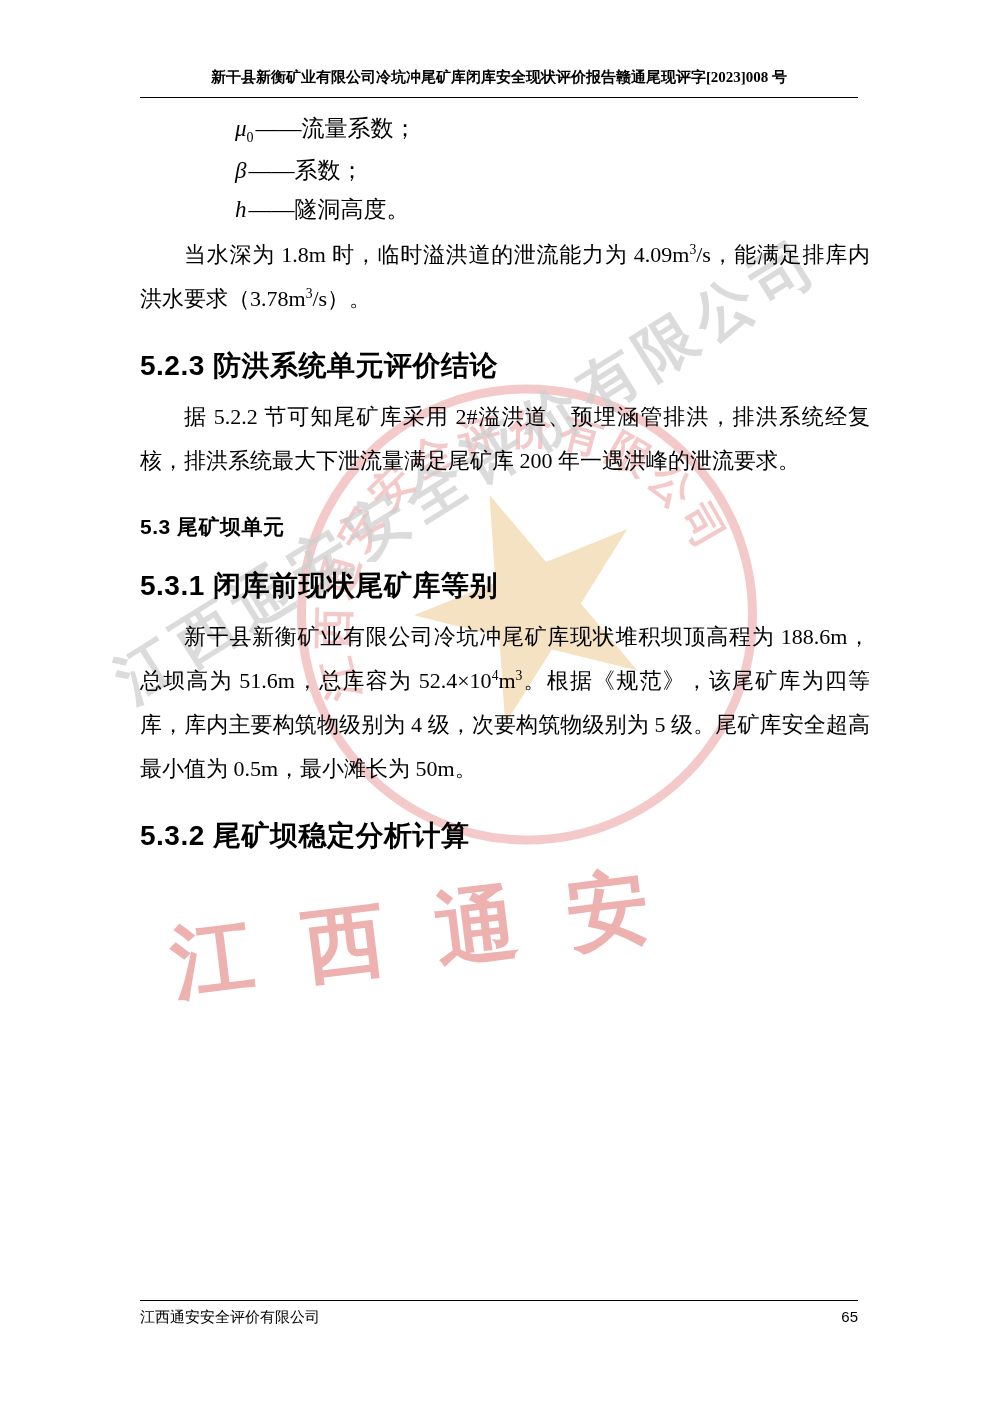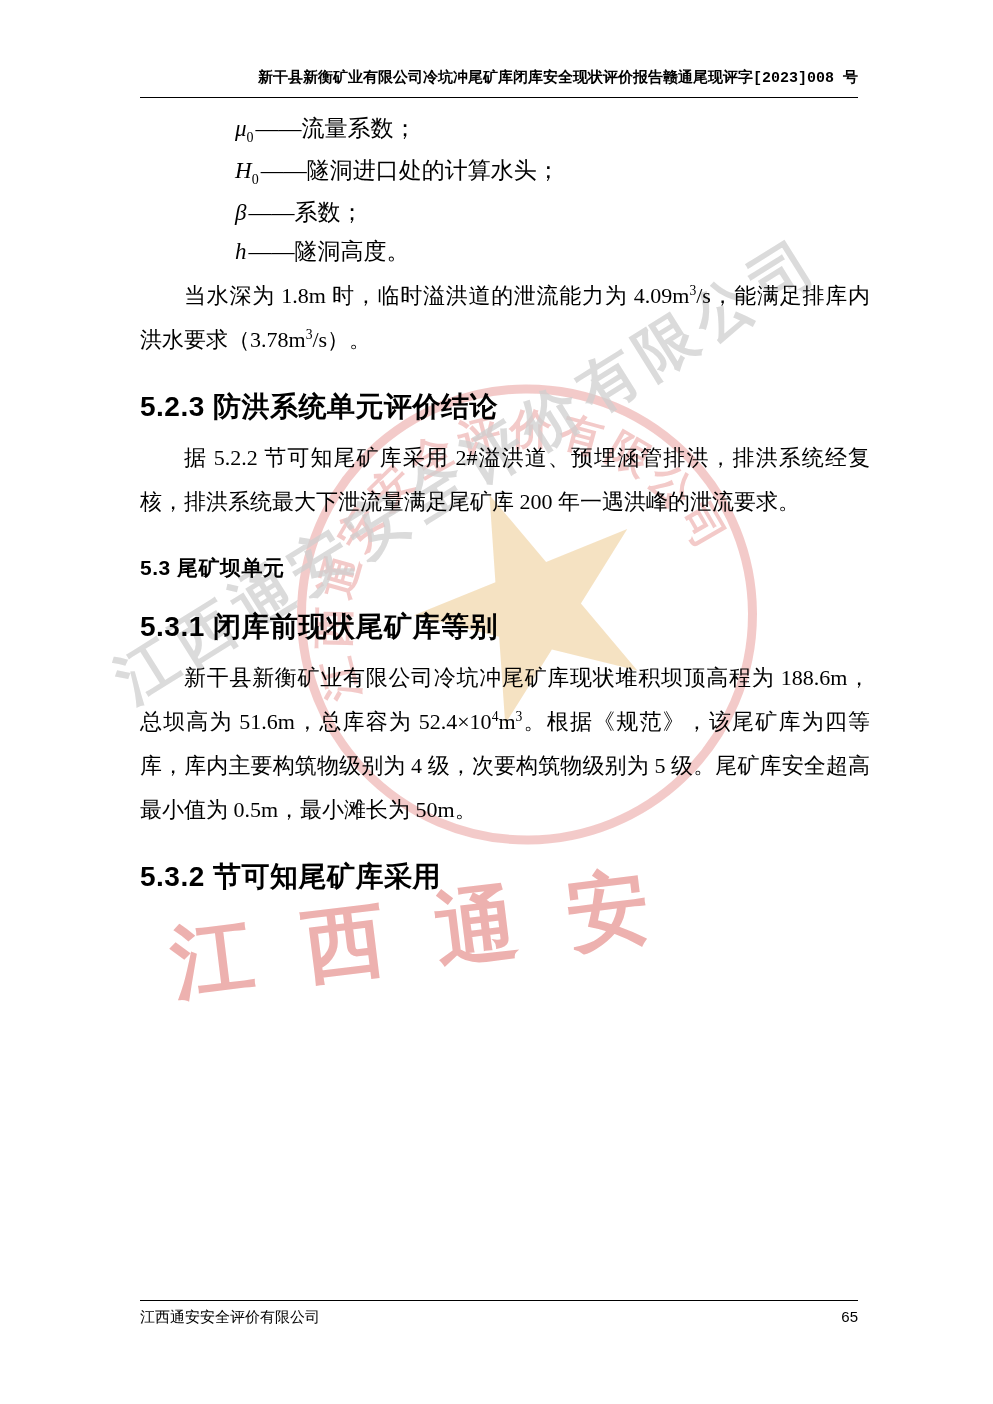--- a/index.html
+++ b/index.html
@@ -109,25 +109,25 @@
     z-index: 2;
   }
 
   
   .header {
     position: absolute;
     left: 140px;
     top: 68px;
     width: 718px;
     display: flex;
-    justify-content: flex-end;
+    justify-content: center;
     align-items: flex-end;
     font-size: 15px;
     font-weight: bold;
-    font-family: Liberation Mono, monospace;
+    font-family: Liberation Serif, serif;
   }
   .header-rule {
     position: absolute;
     left: 140px;
     top: 97px;
     width: 718px;
     border-top: 1.6px solid #000;
   }
 
   
@@ -248,24 +248,20 @@
     <div class="header-rule"></div>
 
     <div class="body-area">
 
       <div class="deflist">
         <div class="defrow">
           <span class="defsym"><i>μ</i><span class="sub">0</span></span>
           <span class="deftext">——流量系数；</span>
         </div>
         <div class="defrow">
-          <span class="defsym"><i>H</i><span class="sub">0</span></span>
-          <span class="deftext">——隧洞进口处的计算水头；</span>
-        </div>
-        <div class="defrow">
           <span class="defsym"><i>β</i></span>
           <span class="deftext">——系数；</span>
         </div>
         <div class="defrow">
           <span class="defsym"><i>h</i></span>
           <span class="deftext">——隧洞高度。</span>
         </div>
       </div>
 
       <p class="para">
@@ -277,21 +273,21 @@
       <p class="para tight">据 5.2.2 节可知尾矿库采用 2#溢洪道、预埋涵管排洪，排洪系统经复核，排洪系统最大下泄流量满足尾矿库 200 年一遇洪峰的泄流要求。</p>
 
       <h2 class="heading-main">5.3 尾矿坝单元</h2>
 
       <h3 class="heading">5.3.1 闭库前现状尾矿库等别</h3>
 
       <p class="para tight">
         <span>新干县新衡矿业有限公司冷坑冲尾矿库现状堆积坝顶高程为 188.6m，总坝高为 51.6m，总库容为 52.4×10</span><span class="sup">4</span><span>m</span><span class="sup">3</span><span>。根据《规范》，该尾矿库为四等库，库内主要构筑物级别为 4 级，次要构筑物级别为 5 级。尾矿库安全超高最小值为 0.5m，最小滩长为 50m。</span>
       </p>
 
-      <h3 class="heading">5.3.2 节可知尾矿库采用</h3>
+      <h3 class="heading">5.3.2 尾矿坝稳定分析计算</h3>
 
 
 
     </div>
 
     <div class="footer-rule"></div>
     <div class="footer">
       <span>江西通安安全评价有限公司</span>
       <span>65</span>
     </div>

